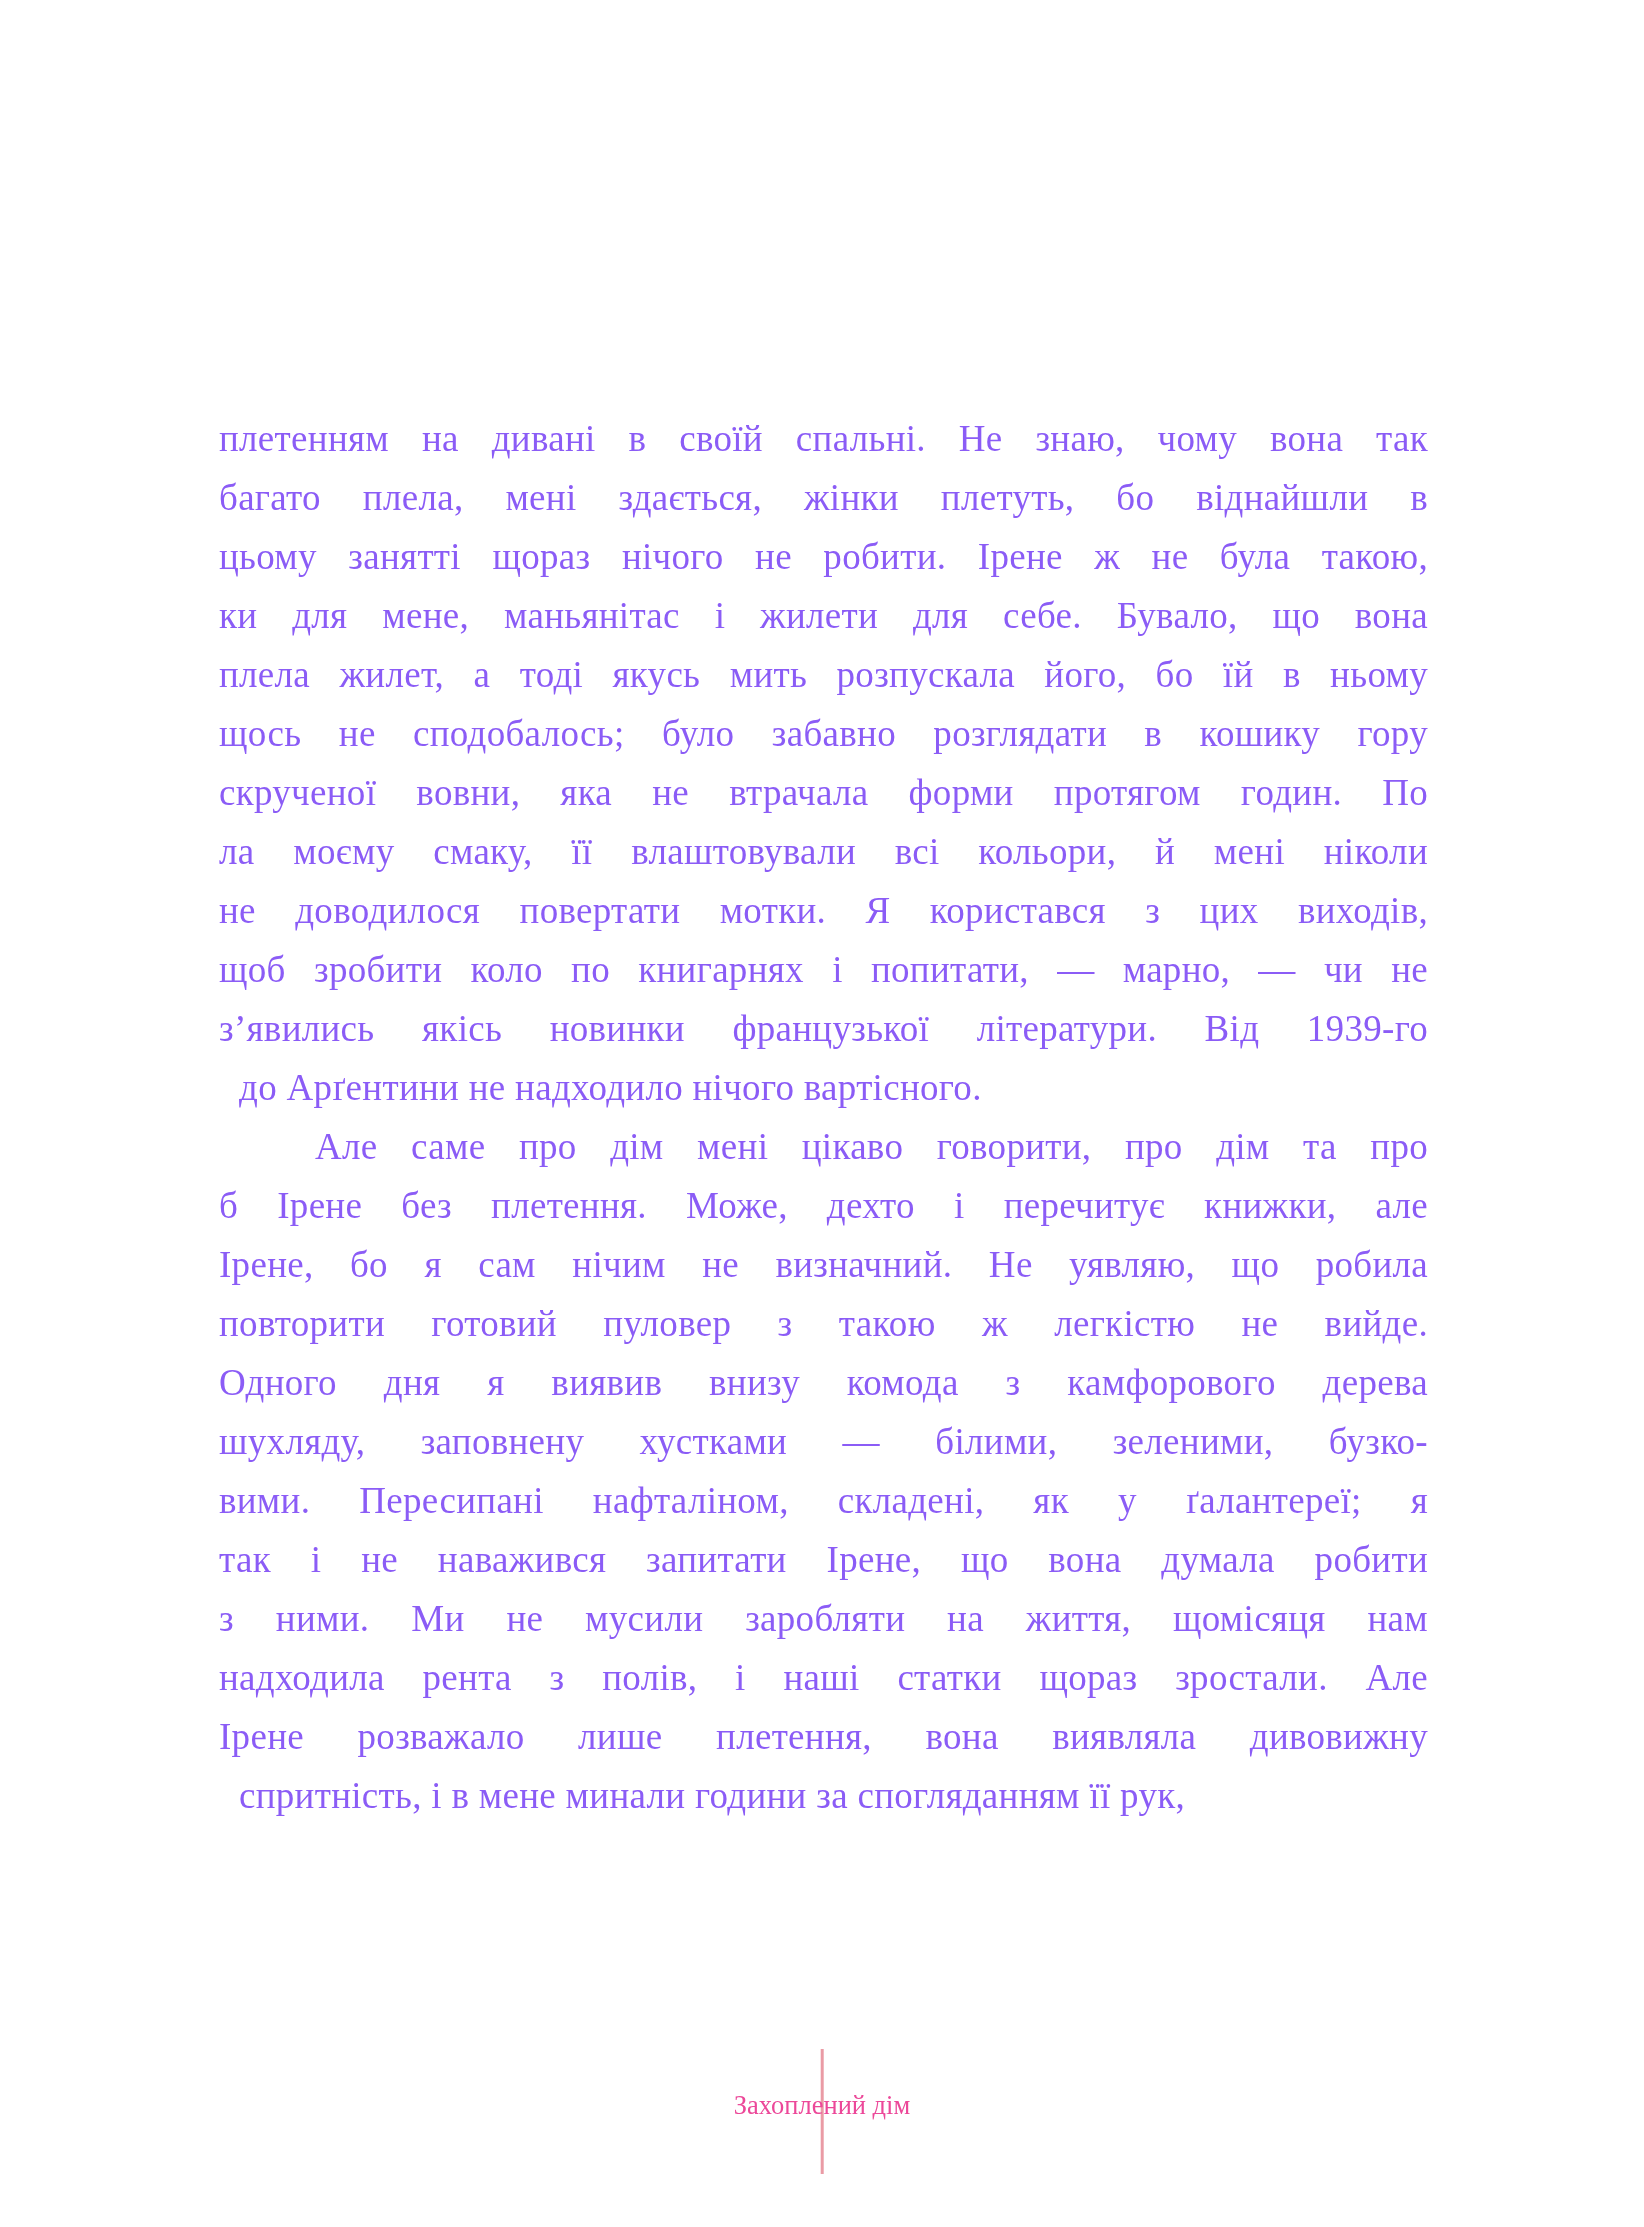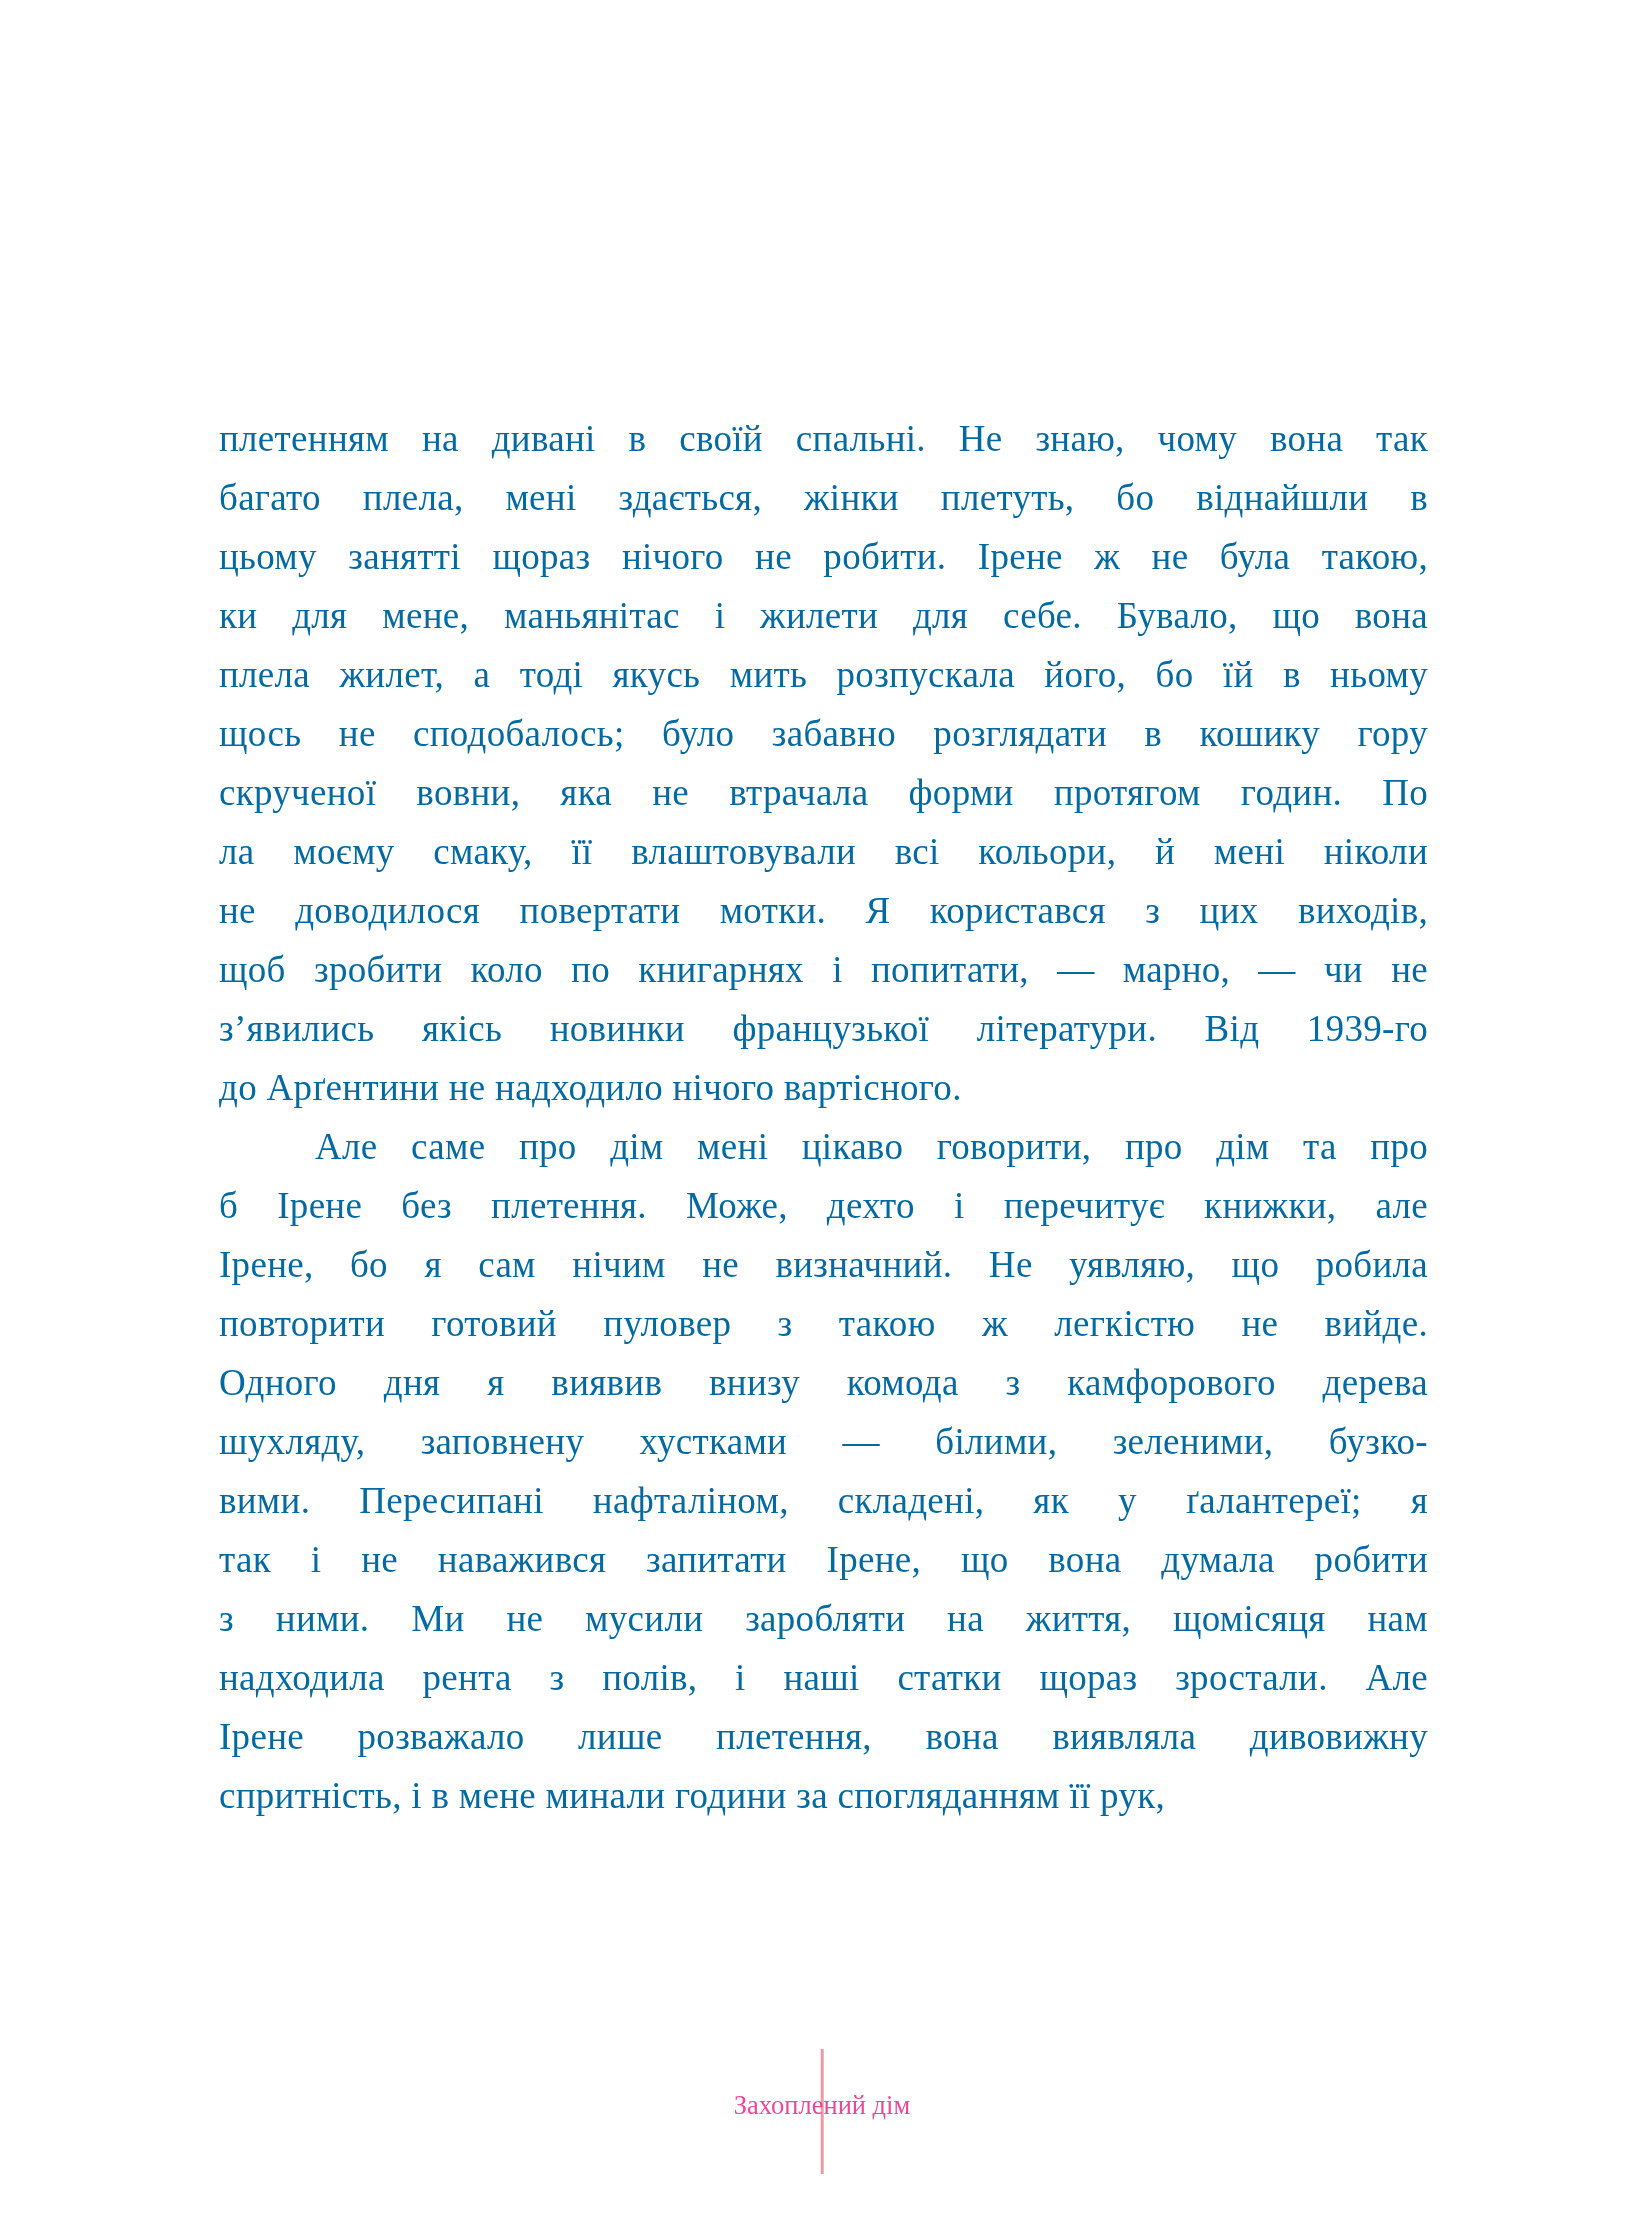--- a/index.html
+++ b/index.html
@@ -25,23 +25,23 @@
     top: 409px;
     width: 1209px;
   }
   .paragraph { margin: 0; }
   .line {
     font-size: 37px;
     line-height: 59px;
     letter-spacing: 0.3px;
     text-align: justify;
     text-align-last: justify;
-    color: #0369a1;
+    color: #8b5cf6;
   }
-  .line.last { text-align-last: left; }
+  .line.last { text-align-last: left; margin-left: 20px; }
   .paragraph.indent .line.first { text-indent: 96px; }
   .footer {
     position: absolute;
     left: 0;
     top: 2049px;
     width: 100%;
     height: 128px;
   }
   .footer-line {
     position: absolute;

